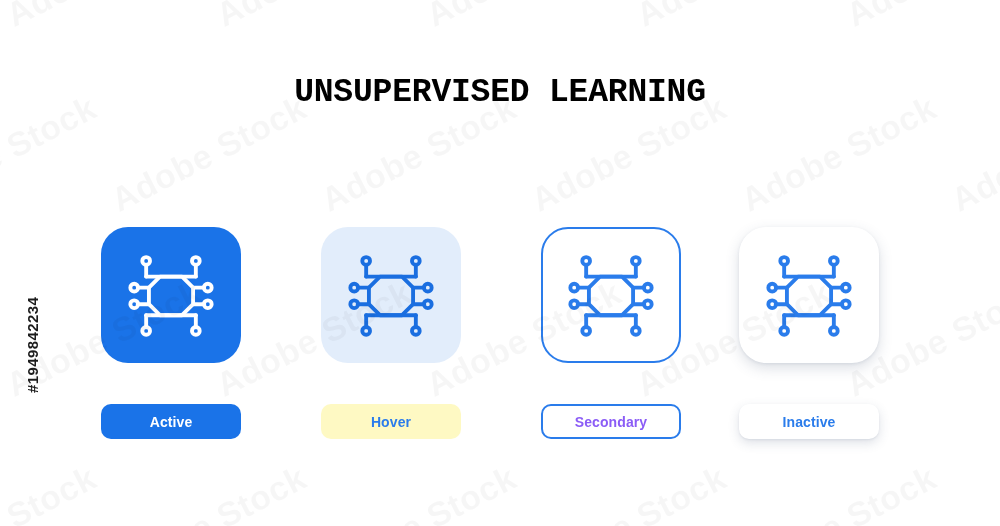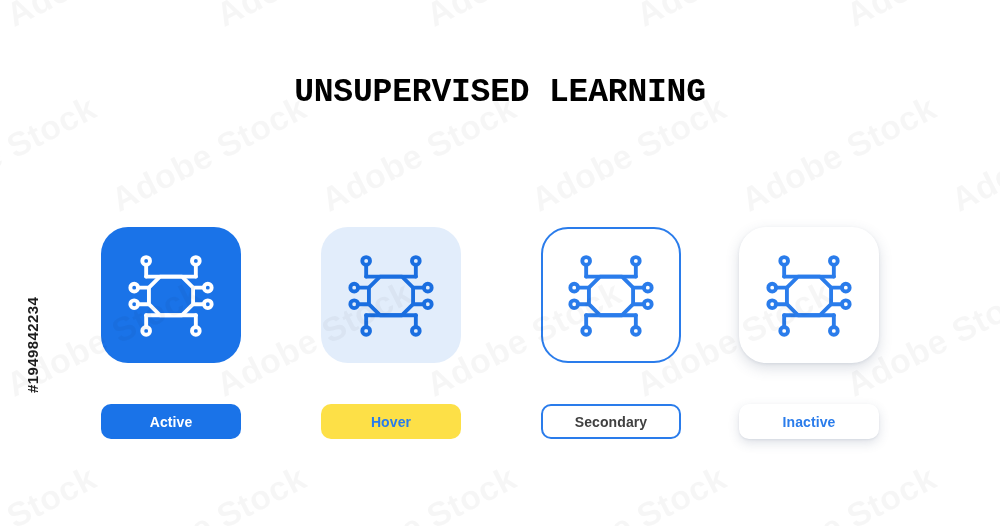--- a/index.html
+++ b/index.html
@@ -137,22 +137,22 @@
     align-items: center;
     justify-content: center;
     font-size: 14px;
     font-weight: 700;
     letter-spacing: 0.1px;
     font-family: "Liberation Sans", sans-serif;
     cursor: pointer;
     user-select: none;
   }
   .state-btn.active    { background: #1a73e8; color: #ffffff; }
-  .state-btn.hover     { background: #fde047; color: #2a7ceb; }
-  .state-btn.secondary { background: #ffffff; color: #404040; border: 2px solid #2a7ceb; }
+  .state-btn.hover     { background: #fef9c3; color: #2a7ceb; }
+  .state-btn.secondary { background: #ffffff; color: #8b5cf6; border: 2px solid #2a7ceb; }
   .state-btn.inactive  {
     background: #ffffff;
     color: #2a7ceb;
     box-shadow: 0 4px 11px rgba(60,80,110,0.17), 0 1px 2px rgba(60,80,110,0.09);
   }
 </style>
 </head>
 <body>
 
 <div id="watermark-layer">

